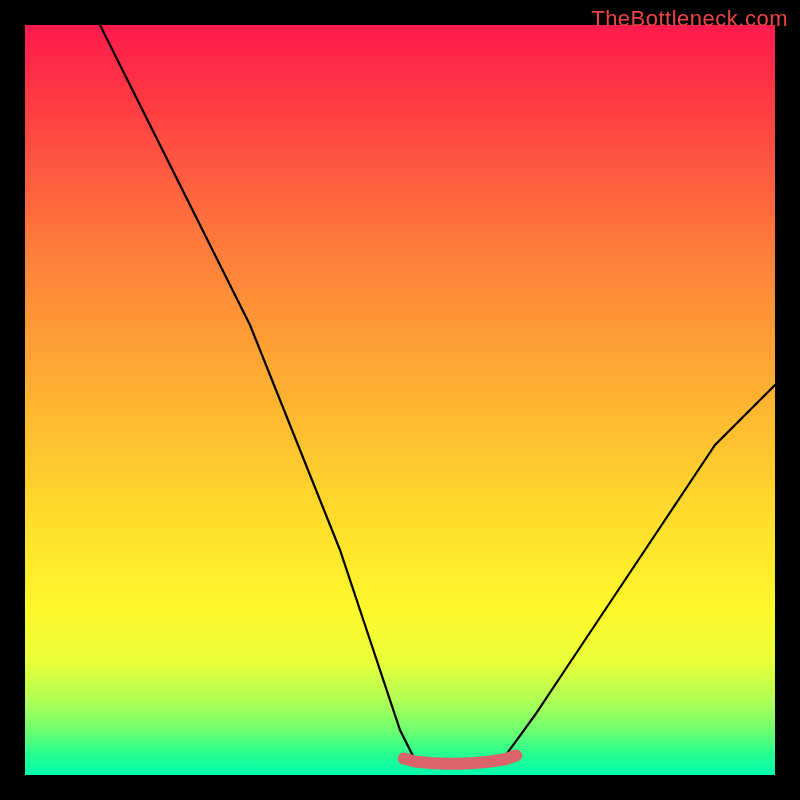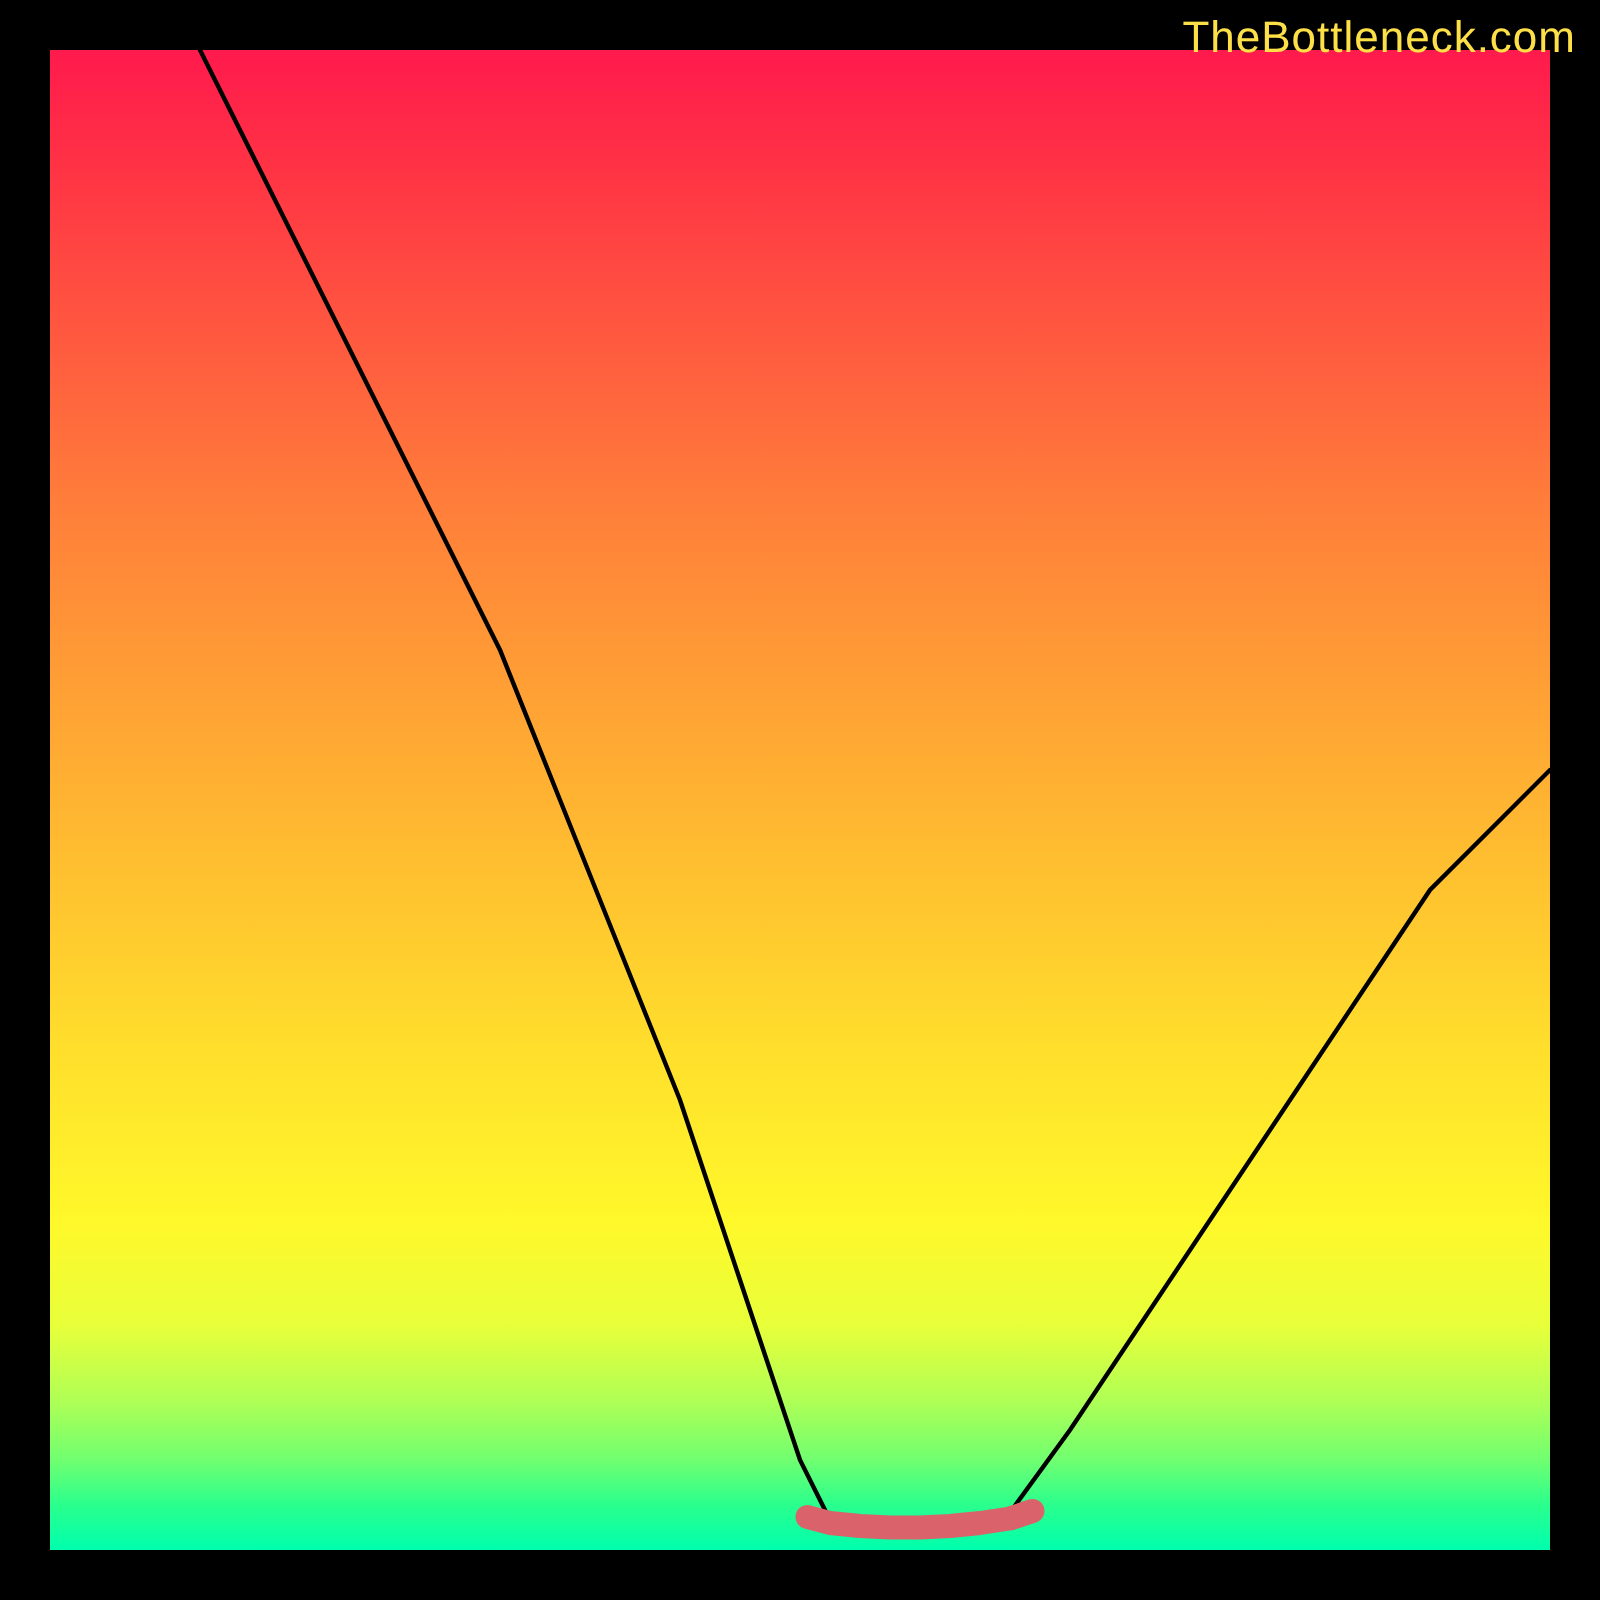--- a/index.html
+++ b/index.html
@@ -9,21 +9,21 @@
     height: 800px;
     background: #000;
     font-family: Arial, sans-serif;
     position: relative;
     overflow: hidden;
   }
   .watermark {
     position: absolute;
     top: 6px;
     right: 12px;
-    color: #fde047;
+    color: #ef4444;
     font-size: 22px;
     font-weight: 500;
     z-index: 30;
     letter-spacing: 0.5px;
   }
   .plot-area {
     position: absolute;
     left: 25px;
     top: 25px;
     width: 750px;

